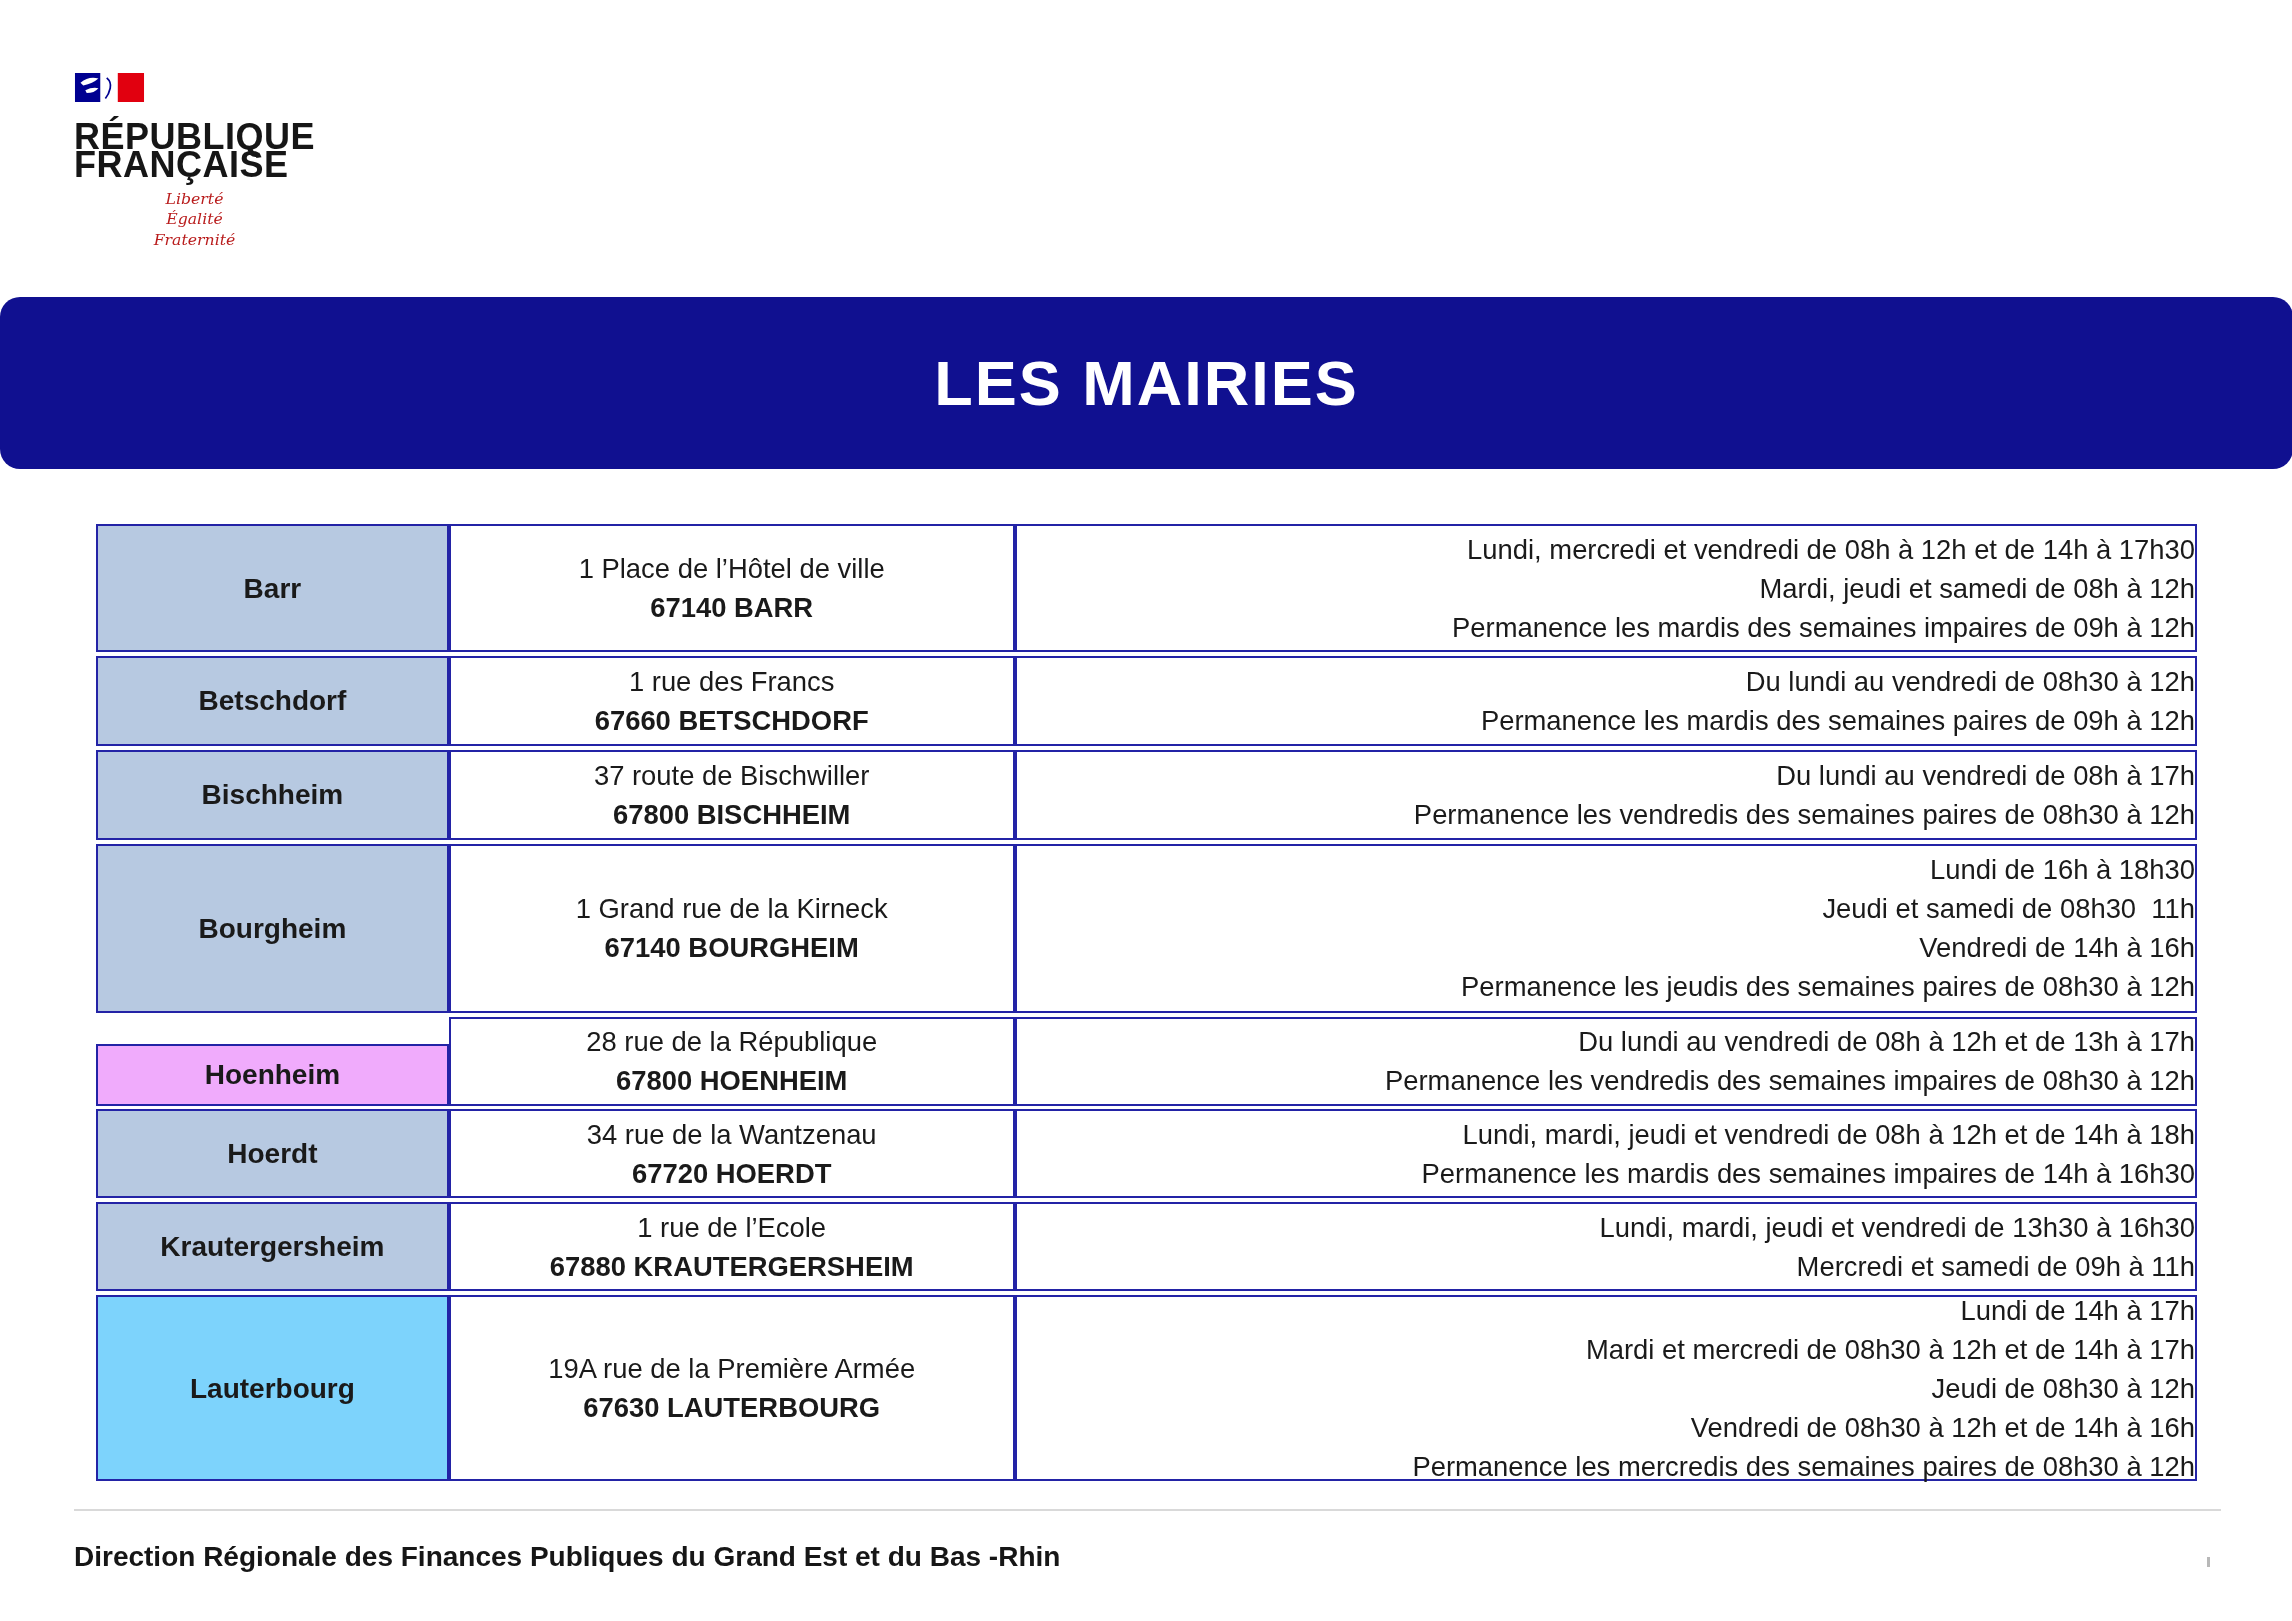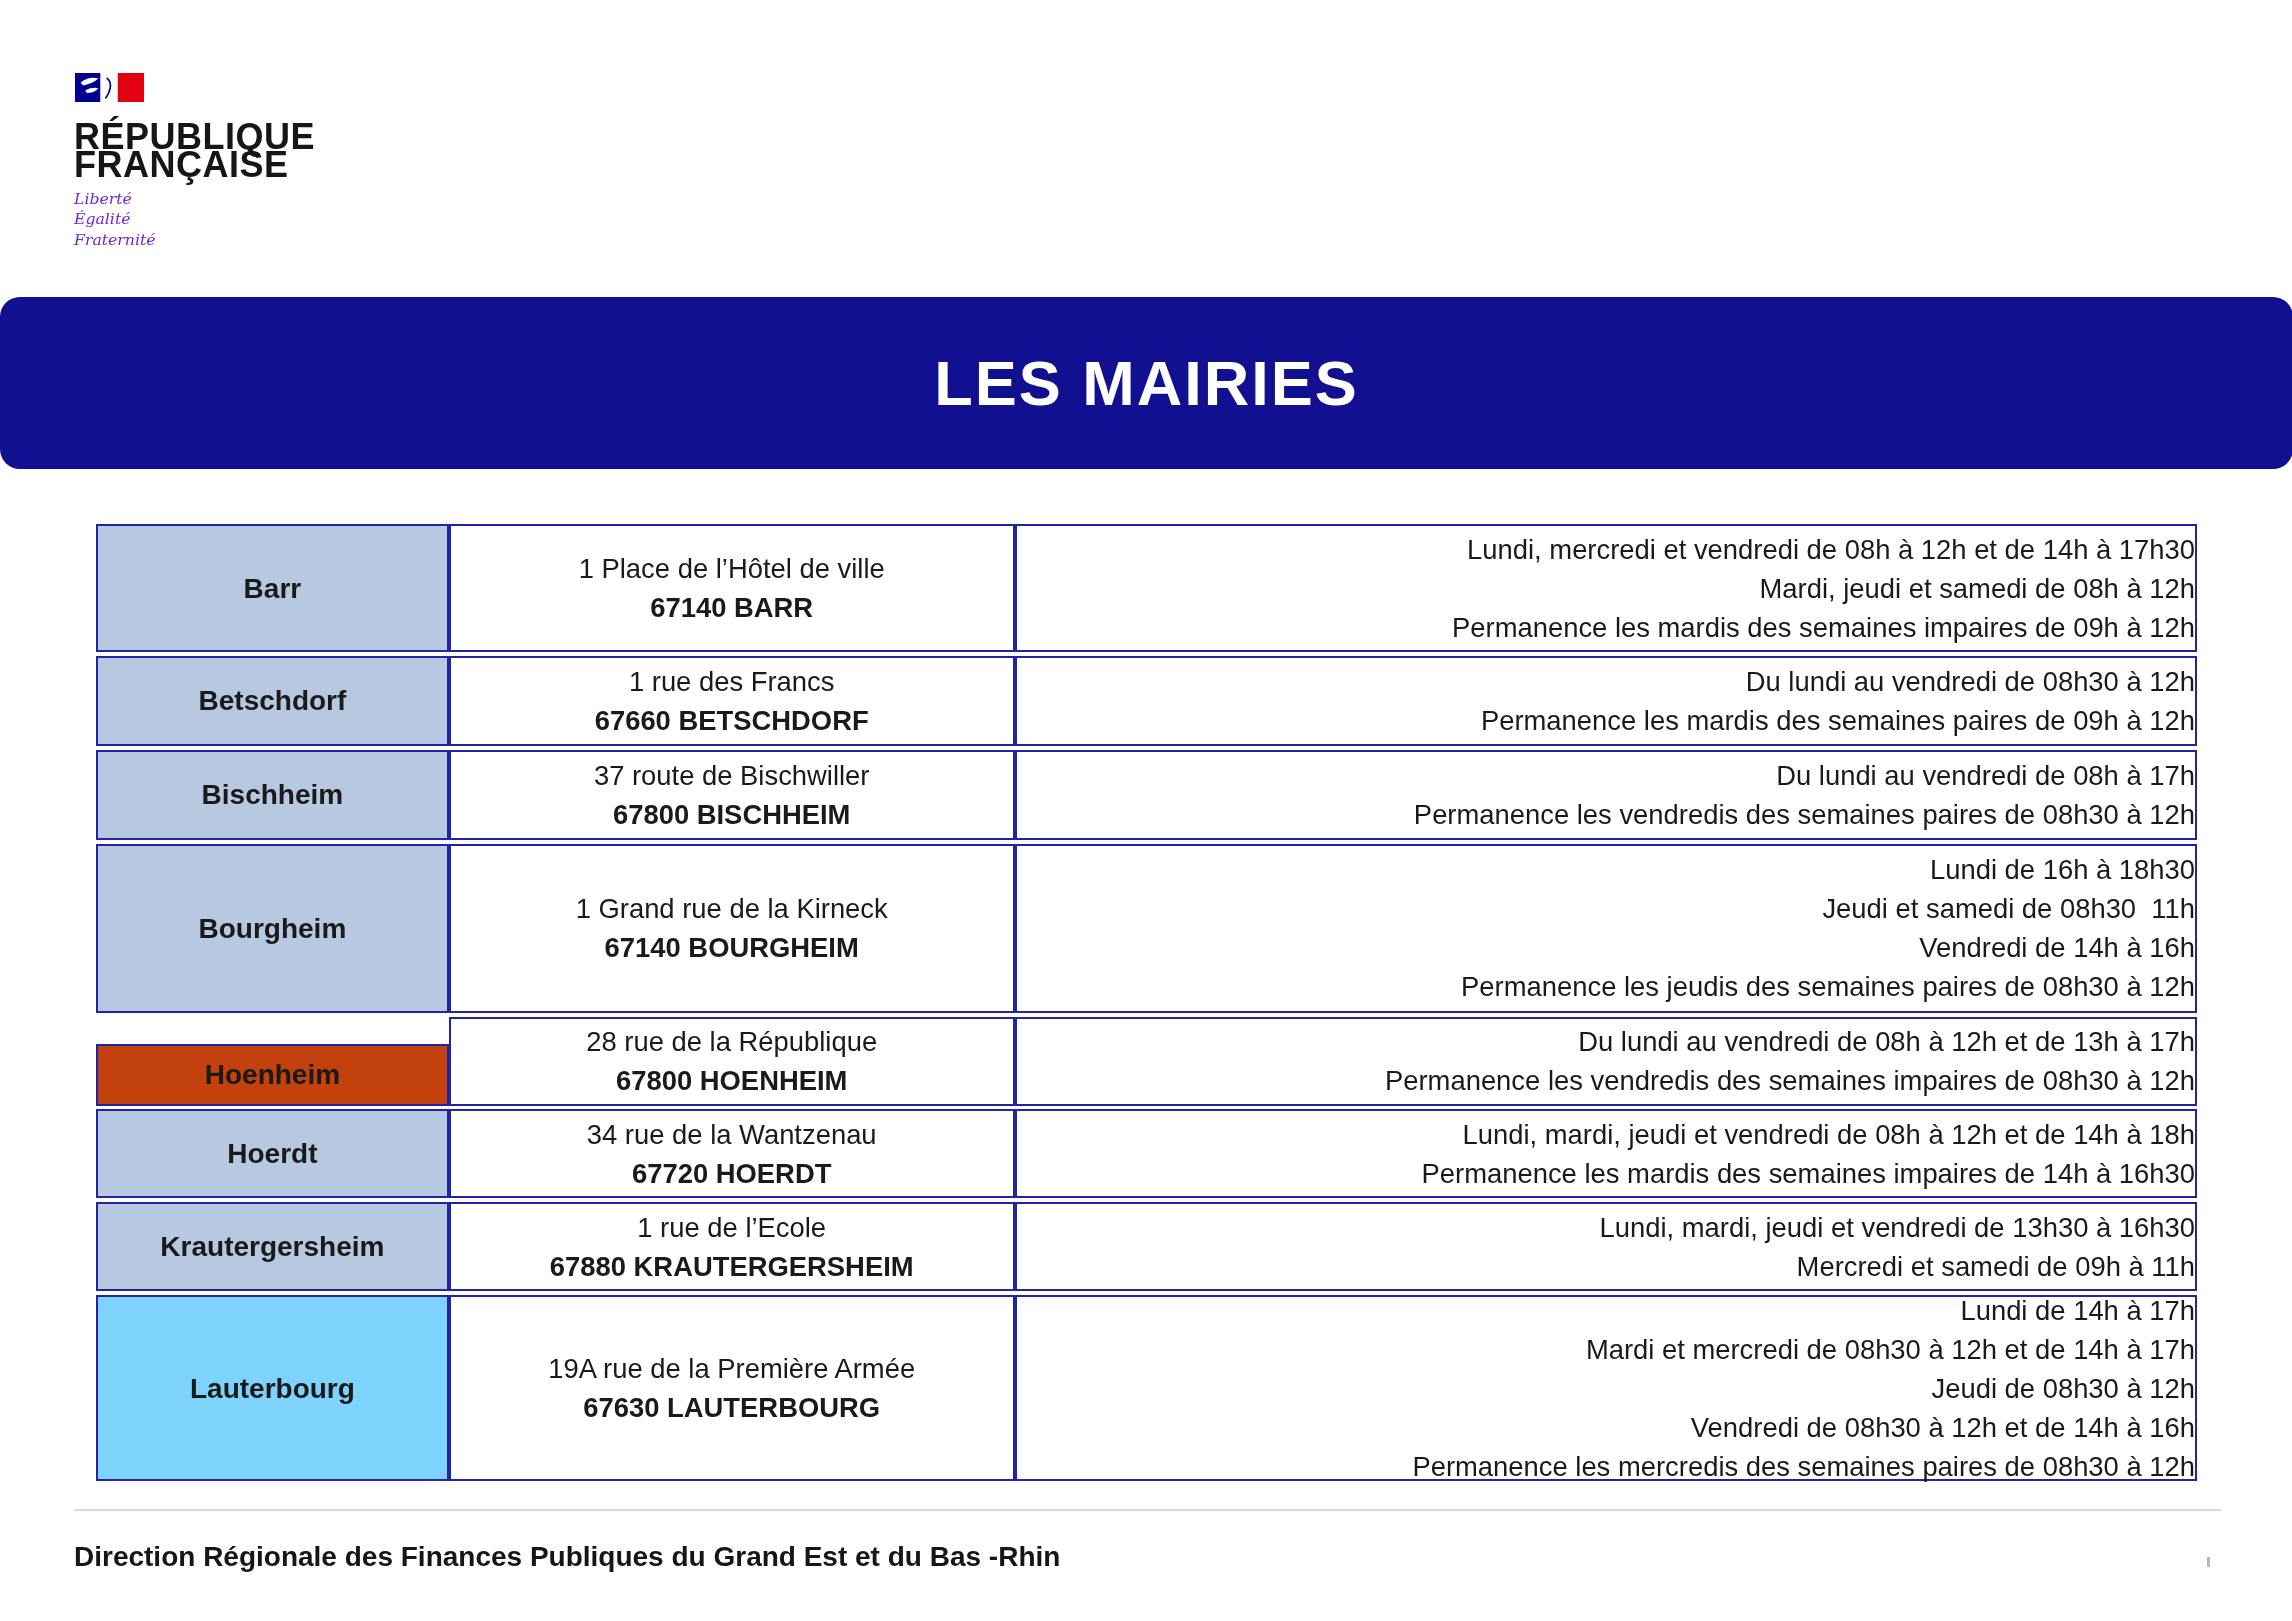--- a/index.html
+++ b/index.html
@@ -16,21 +16,21 @@
   .logo-block { position: absolute; top: 73px; left: 74px; }
   .logo-flag { display: block; width: 71px; height: 29px; }
   .logo-brand {
     margin-top: 21px;
     font-weight: 700; font-size: 36px; line-height: 28px;
     letter-spacing: 0.5px; color: #161616;
   }
   .logo-motto {
     margin-top: 9.8px;
     font-family: "DejaVu Serif", serif;
-    font-style: italic; font-size: 15.7px; line-height: 20.6px; color: #6d28d9;
+    font-style: italic; font-size: 15.7px; line-height: 20.6px; color: #b91c1c; text-align: center;
   }
 
   
   .banner {
     position: absolute; top: 297px; left: 0;
     width: 2293px; height: 172px;
     display: flex; align-items: center; justify-content: center;
   }
   .banner-title {
     color: #ffffff; font-size: 63px; font-weight: 700; letter-spacing: 2px;
@@ -140,21 +140,21 @@
     </div>
     <div class="tcell cell-hours">
       <div>Lundi de 16h à 18h30</div>
       <div>Jeudi et samedi de 08h30&nbsp; 11h</div>
       <div>Vendredi de 14h à 16h</div>
       <div>Permanence les jeudis des semaines paires de 08h30 à 12h</div>
     </div>
   </div>
 
   <div class="trow" style="height:89px;">
-    <div class="tcell cell-name" style="background:#c2410c;margin-top:27px;">Hoenheim</div>
+    <div class="tcell cell-name" style="background:#f0abfc;margin-top:27px;">Hoenheim</div>
     <div class="tcell cell-addr">
       <div>28 rue de la République</div>
       <div class="addr-line2">67800 HOENHEIM</div>
     </div>
     <div class="tcell cell-hours">
       <div>Du lundi au vendredi de 08h à 12h et de 13h à 17h</div>
       <div>Permanence les vendredis des semaines impaires de 08h30 à 12h</div>
     </div>
   </div>
 

